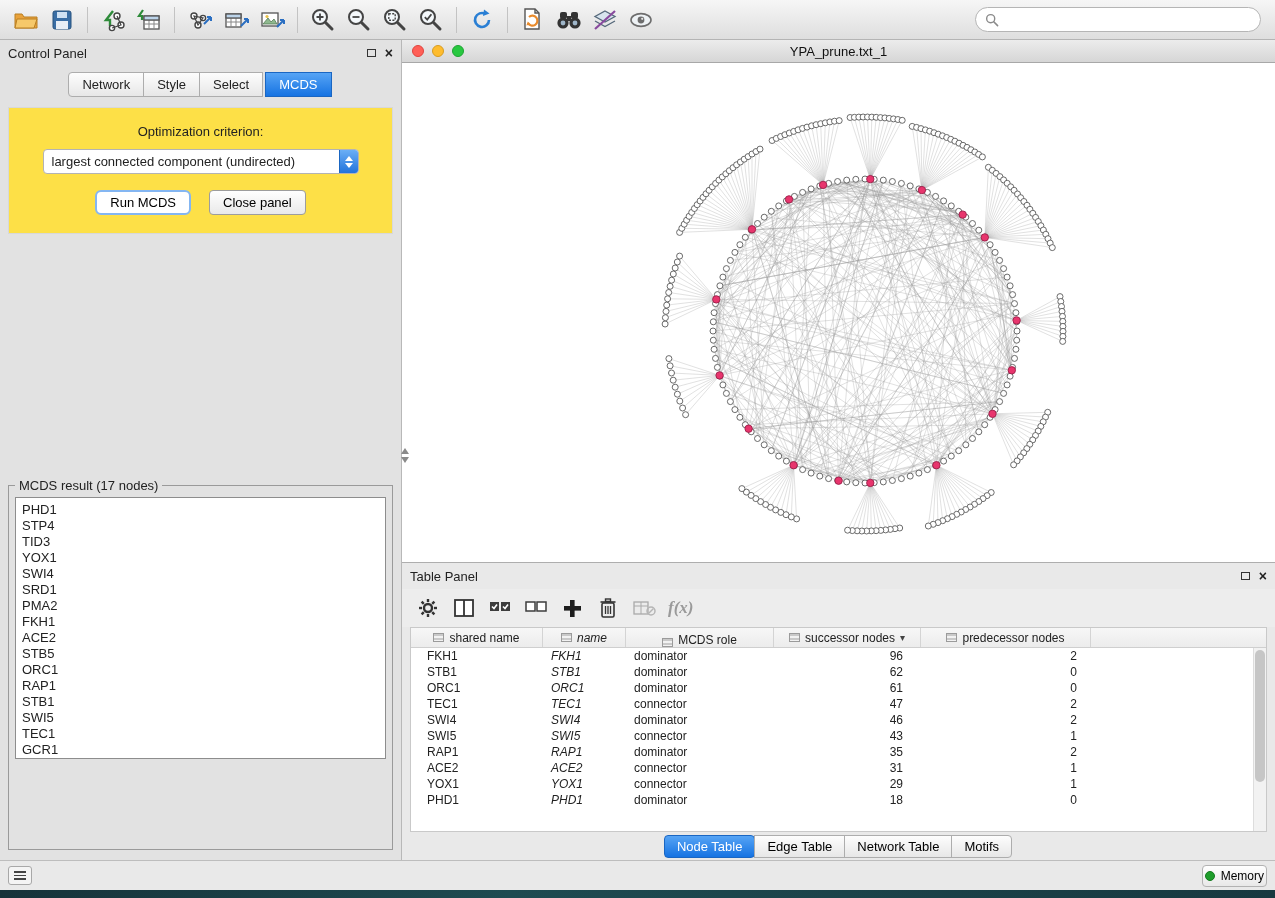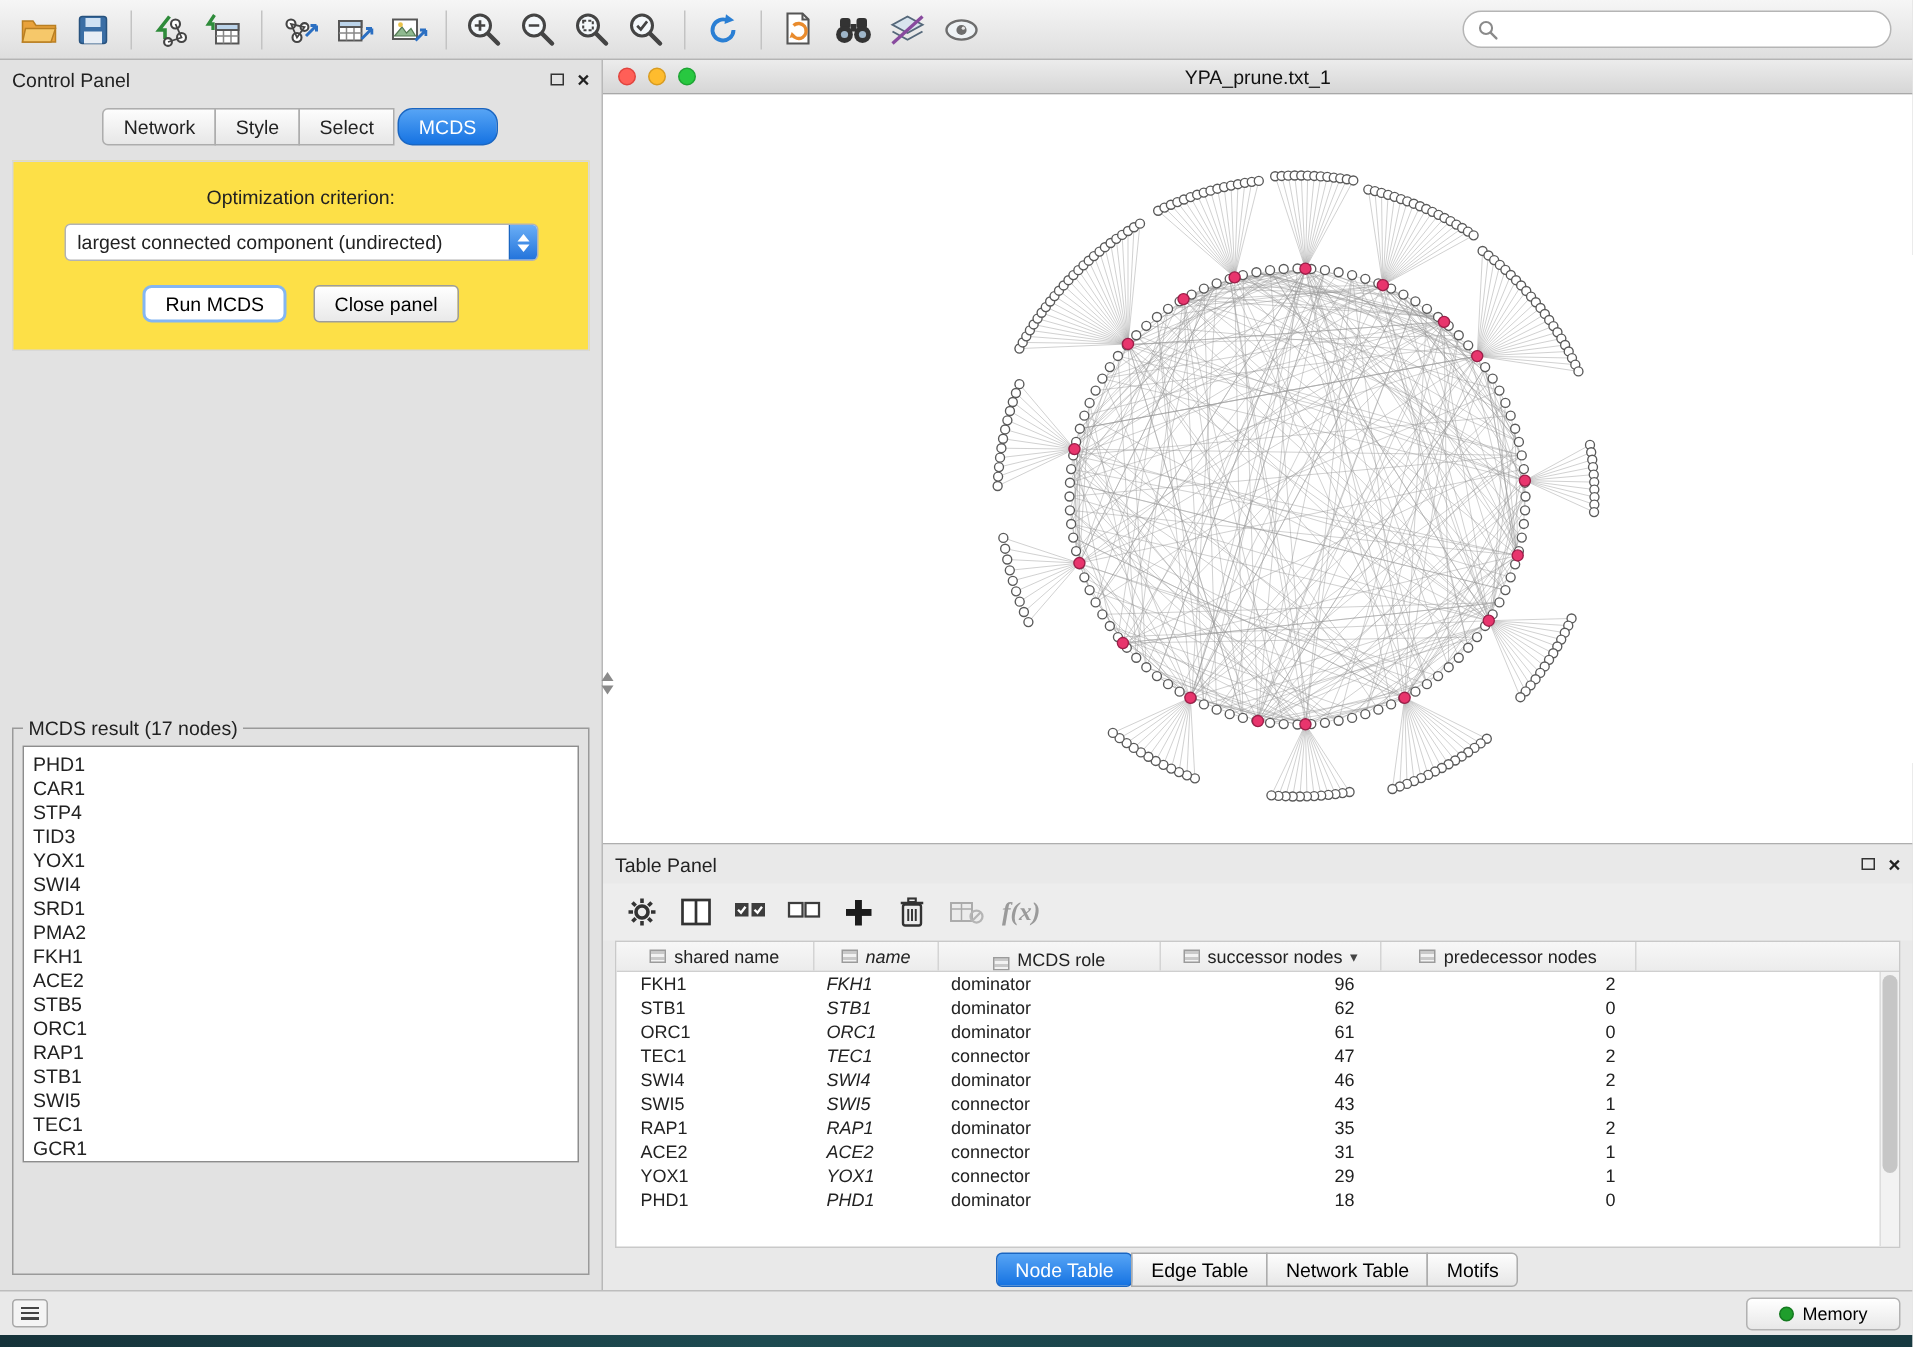--- a/index.html
+++ b/index.html
@@ -27,21 +27,21 @@
   .panel-header { height:26px; display:flex; align-items:center; padding:0 8px; font-size:13px; color:#222; }
   .panel-header .hdr-btns { margin-left:auto; display:flex; align-items:center; gap:9px; }
   .float-glyph { width:9px; height:8px; border:1.5px solid #333; display:inline-block; }
   .close-glyph { font-size:14px; font-weight:bold; color:#222; line-height:1; }
 
   .cp-tabs { display:flex; justify-content:center; margin-top:6px; }
   .cp-tab { font-size:13px; padding:4px 13px; border:1px solid #adadad; margin-left:-1px;
             background:linear-gradient(#fdfdfd,#e7e7e7); color:#222; font-family:"Liberation Sans",sans-serif; }
   .cp-tab:first-child { border-radius:4px 0 0 4px; }
   .cp-tab.selected { background:linear-gradient(#56a4f5,#1673e2); color:#fff; border-color:#1a66c2;
-                     border-radius:10px; margin-left:2px; }
+                     border-radius:0; margin-left:2px; }
 
   .cp-content { margin:10px 8px 0 8px; background:#fde047; border:1px solid #d8d8d8; padding:16px 0 18px 0;
                 display:flex; flex-direction:column; align-items:center; }
   .opt-label { font-size:13px; margin-bottom:10px; }
   .dropdown { width:316px; height:25px; background:#fff; border:1px solid #b3b3b3; border-radius:4px;
               display:flex; align-items:center; overflow:hidden; }
   .dropdown .dd-text { flex:1; padding:0 8px; font-size:13px; white-space:nowrap; }
   .dd-stepper { width:19px; height:25px; background:linear-gradient(#6db1f7,#2071da); border-left:1px solid #1a66c2;
                 display:flex; flex-direction:column; align-items:center; justify-content:center; gap:2px; border-radius:0 3px 3px 0; }
   .dd-up { width:0;height:0;border-left:4px solid transparent;border-right:4px solid transparent;border-bottom:5px solid #fff; }
@@ -104,21 +104,21 @@
   .tp-tab:last-child { border-radius:0 4px 4px 0; }
   .tp-tab.selected { background:linear-gradient(#56a4f5,#1673e2); color:#fff; border-color:#1a66c2; border-radius:4px; }
 
   
   .status-bar { height:30px; flex:0 0 30px; background:#e9e9e9; border-top:1px solid #bdbdbd;
                 display:flex; align-items:center; padding:0 8px; }
   .list-btn { width:24px; height:19px; border:1px solid #a8a8a8; border-radius:3px; background:#f4f4f4;
               display:flex; align-items:center; justify-content:center; }
   .hamburger { width:12px; height:9px; background:repeating-linear-gradient(to bottom,#444 0 1.6px,transparent 1.6px 3.6px); }
   .memory-btn { margin-left:auto; display:flex; align-items:center; gap:6px; font-size:12px;
-                border:1px solid #b2b2b2; border-radius:4px; padding:3px 21px; background:linear-gradient(#ffffff,#e8e8e8); font-family:"Liberation Sans",sans-serif;justify-content:space-between; }
+                border:1px solid #b2b2b2; border-radius:4px; padding:3px 2px; background:linear-gradient(#ffffff,#e8e8e8); font-family:"Liberation Sans",sans-serif;justify-content:space-between; }
   .mem-dot { width:10px; height:10px; border-radius:50%; background:#1f9e2c; border:1px solid #157a20; }
 
   .desktop-strip { height:8px; flex:0 0 8px; background:linear-gradient(90deg,#16333a,#1e4b51 40%,#173940); }
 </style>
 </head>
 <body>
 
 <div class="app">
 
   <div class="toolbar">
@@ -286,21 +286,20 @@
         <div class="cp-buttons">
           <button class="btn-run">Run MCDS</button>
           <button class="btn-plain">Close panel</button>
         </div>
       </div>
       <div class="cp-spacer"></div>
       <fieldset class="mcds-fieldset">
         <legend>MCDS result (17 nodes)</legend>
         <div class="mcds-list" id="mcds-list">
             <div class="mcds-item">PHD1</div>
-            <div class="mcds-item">CAR1</div>
             <div class="mcds-item">STP4</div>
             <div class="mcds-item">TID3</div>
             <div class="mcds-item">YOX1</div>
             <div class="mcds-item">SWI4</div>
             <div class="mcds-item">SRD1</div>
             <div class="mcds-item">PMA2</div>
             <div class="mcds-item">FKH1</div>
             <div class="mcds-item">ACE2</div>
             <div class="mcds-item">STB5</div>
             <div class="mcds-item">ORC1</div>

